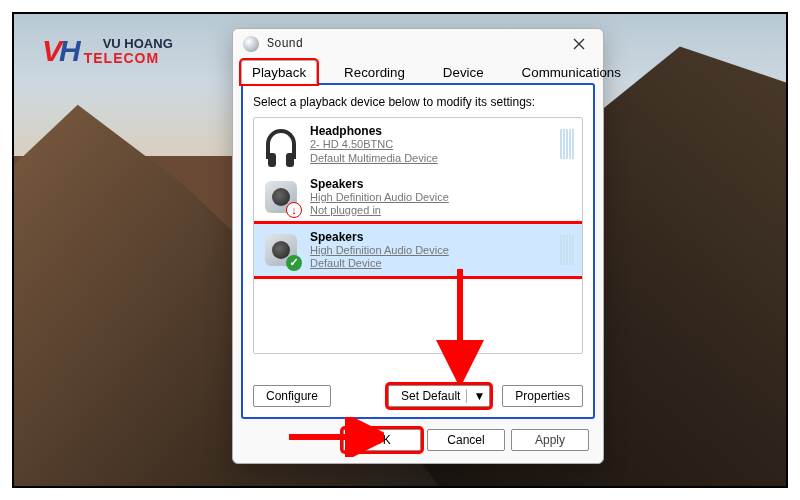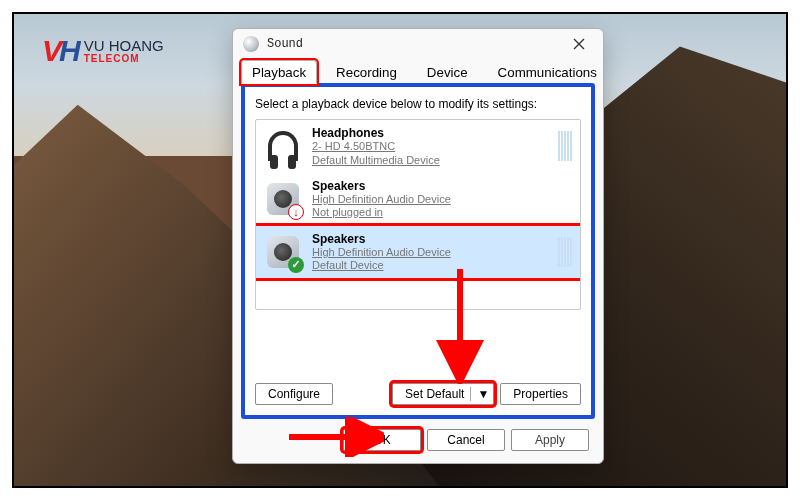--- a/index.html
+++ b/index.html
@@ -68,52 +68,52 @@
     display:flex;align-items:center;justify-content:center;
     font-size:14px;
     color:#333;
     background:transparent;
     border:none;
     cursor:pointer;
   }
   .tabbar {
     display:flex;
     padding: 0 8px;
-    gap: 8px;
+    gap: 16px;
     font-size:12px;
   }
   .tab {
     padding: 4px 10px 3px;
     border:1px solid transparent;
     position:relative;
     top:1px;
     cursor:pointer;
     background:transparent;
   }
   .tab.active {
     border:1px solid #b0b0b0;
     border-bottom:1px solid #fff;
     border-radius:3px 3px 0 0;
     background:#fff;
   }
   .tab.highlight-red { box-shadow: 0 0 0 2px #ff0000; }
   .tabpanel {
     flex:1;
-    border:4px solid #1d4ed8;
+    border:2px solid #1d4ed8;
     border-radius:0 3px 3px 3px;
     margin: 0 8px;
     background:#fff;
     display:flex; flex-direction:column;
     padding:10px;
   }
   .instruction { font-size:12px; margin-bottom:8px; }
   .device-list {
     border:1px solid #c9c9c9;
     background:#fff;
-    height:191px;
+    height:237px;
     overflow:hidden;
     border-radius:2px;
   }
   .device-item {
     display:flex;
     align-items:center;
     padding:6px 8px;
     border-bottom:0;
     position:relative;
   }
@@ -156,21 +156,21 @@
   .device-sub  { font-size:11px; color:#777;text-decoration:underline; }
   .level-bars {
     display:flex;gap:1px;
   }
   .level-bars span{
     width:2px;height:30px;background:#c8dff2;
   }
   .red-box { box-shadow: 0 0 0 3px #ff0000; }
   .btnrow {
     display:flex;
-    gap:6px;
+    gap:12px;
     margin-top:auto;
     padding-top:12px;
     align-items:center;
   }
   .wbtn {
     font-size:12px;
     padding:3px 12px;
     background:#fff;
     border:1px solid #8a8a8a;
     border-radius:2px;
@@ -196,22 +196,22 @@
     display:flex;align-items:center;gap:6px;z-index:5;
   }
   .logo .mark{
     font-weight:900;font-size:30px;
     color:#e31e24;
     letter-spacing:-3px;
     font-style:italic;
     display:flex;align-items:baseline;
   }
   .logo .mark .h{color:#2a4f9a;}
-  .logo .txt{font-size:15px;font-weight:400;color:#212c46;line-height:1;}
-  .logo .sub{font-size:10px;color:#e31e24;letter-spacing:1px;font-weight:700;}
+  .logo .txt{font-size:13px;font-weight:700;color:#212c46;line-height:1;margin-left:19px;}
+  .logo .sub{font-size:14px;color:#e31e24;letter-spacing:1px;font-weight:700;}
 </style>
 </head>
 <body>
 
 <div class="outer-border">
   <div class="wallpaper">
     <div class="mountain2"></div>
     <div class="mountain1"></div>
   </div>
 

